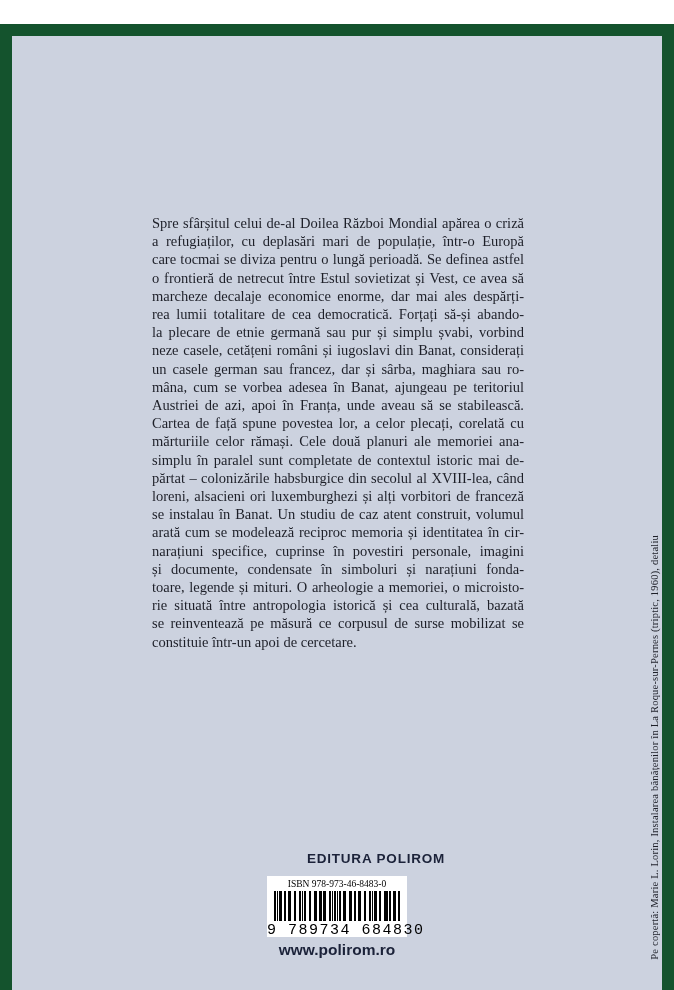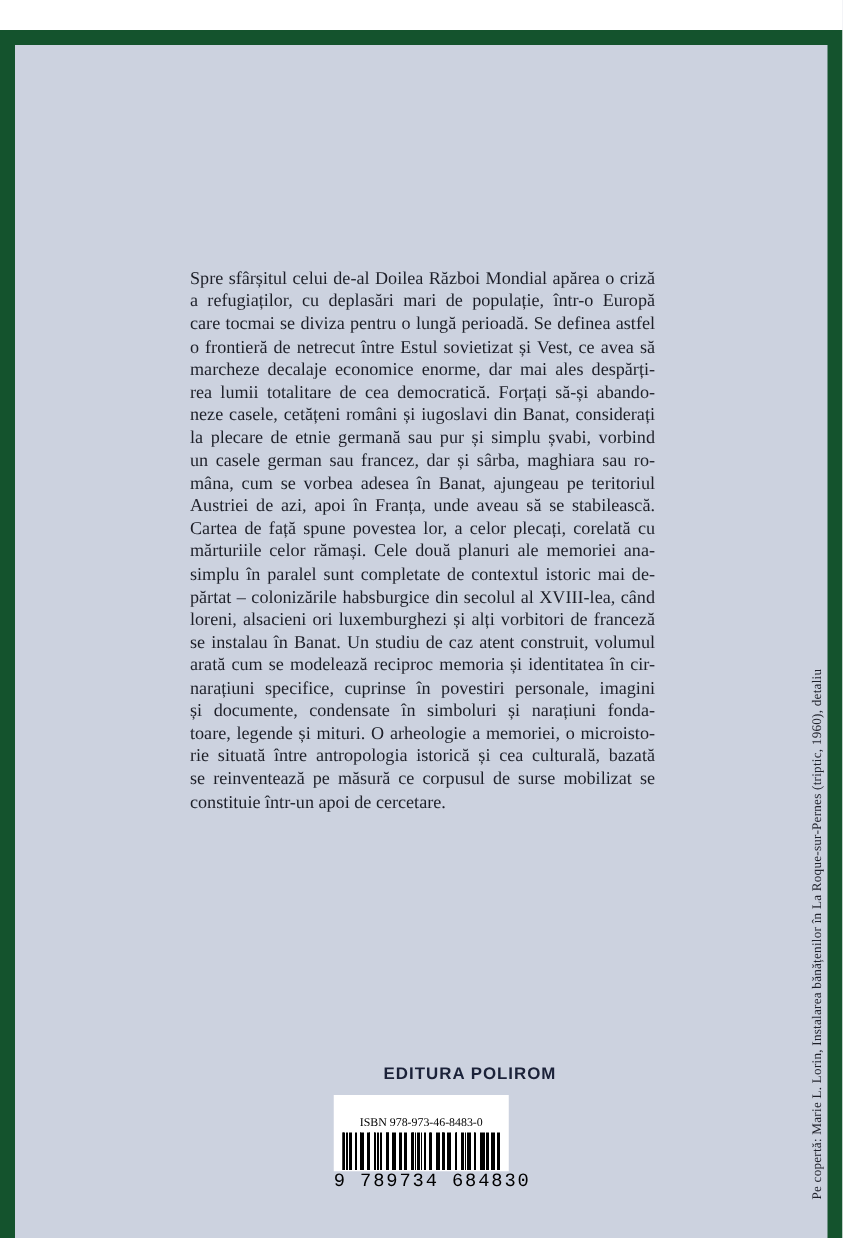--- a/index.html
+++ b/index.html
@@ -53,21 +53,21 @@
   }
   .barcode-box {
     position: absolute;
     top: 840px;
     left: 50%;
     transform: translateX(-50%);
     width: 140px;
     height: 61px;
     background: #ffffff;
     text-align: center;
-    padding-top: 18px;
+    padding-top: 3px;
     box-sizing: border-box;
   }
   .isbn {
     font-family: "Liberation Serif", "DejaVu Serif", serif;
     font-size: 9.5px;
     color: #000000;
     white-space: nowrap;
   }
   .bars {
     margin: 2px auto 0;
@@ -117,22 +117,22 @@
 <div class="cover">
   <div class="inner">
 
     <div class="blurb">
         <div class="jline">Spre sfârșitul celui de-al Doilea Război Mondial apărea o criză</div>
         <div class="jline">a refugiaților, cu deplasări mari de populație, într-o Europă</div>
         <div class="jline">care tocmai se diviza pentru o lungă perioadă. Se definea astfel</div>
         <div class="jline">o frontieră de netrecut între Estul sovietizat și Vest, ce avea să</div>
         <div class="jline">marcheze decalaje economice enorme, dar mai ales despărți-</div>
         <div class="jline">rea lumii totalitare de cea democratică. Forțați să-și abando-</div>
+        <div class="jline">la plecare de etnie germană sau pur și simplu șvabi, vorbind</div>
         <div class="jline">neze casele, cetățeni români și iugoslavi din Banat, considerați</div>
-        <div class="jline">la plecare de etnie germană sau pur și simplu șvabi, vorbind</div>
         <div class="jline">un casele german sau francez, dar și sârba, maghiara sau ro-</div>
         <div class="jline">mâna, cum se vorbea adesea în Banat, ajungeau pe teritoriul</div>
         <div class="jline">Austriei de azi, apoi în Franța, unde aveau să se stabilească.</div>
         <div class="jline">Cartea de față spune povestea lor, a celor plecați, corelată cu</div>
         <div class="jline">mărturiile celor rămași. Cele două planuri ale memoriei ana-</div>
         <div class="jline">simplu în paralel sunt completate de contextul istoric mai de-</div>
         <div class="jline">părtat – colonizările habsburgice din secolul al XVIII-lea, când</div>
         <div class="jline">loreni, alsacieni ori luxemburghezi și alți vorbitori de franceză</div>
         <div class="jline">se instalau în Banat. Un studiu de caz atent construit, volumul</div>
         <div class="jline">arată cum se modelează reciproc memoria și identitatea în cir-</div>
@@ -145,17 +145,18 @@
       </div>
 
     <div class="publisher">EDITURA POLIROM</div>
 
     <div class="barcode-box">
       <div class="isbn">ISBN 978-973-46-8483-0</div>
       <div class="bars"></div>
       <div class="digits">9 789734 684830</div>
     </div>
 
+    <div class="website">www.polirom.ro</div>
 
     <div class="credit">Pe copertă: Marie L. Lorin, Instalarea bănățenilor în La Roque-sur-Pernes (triptic, 1960), detaliu</div>
 
   </div>
 </div>
 
 </body></html>

